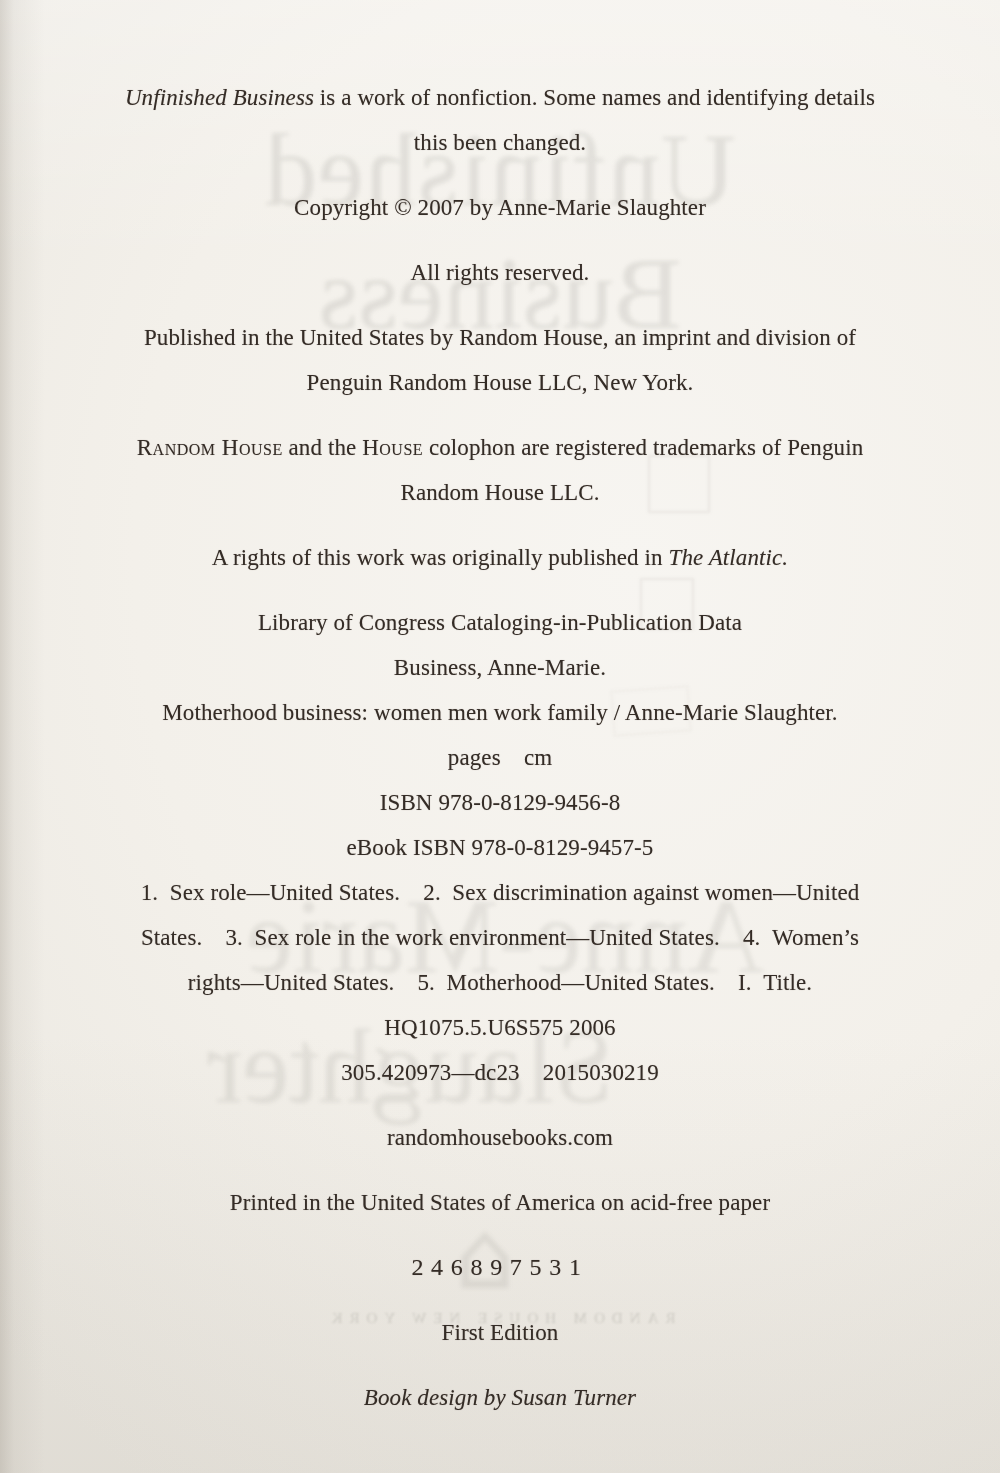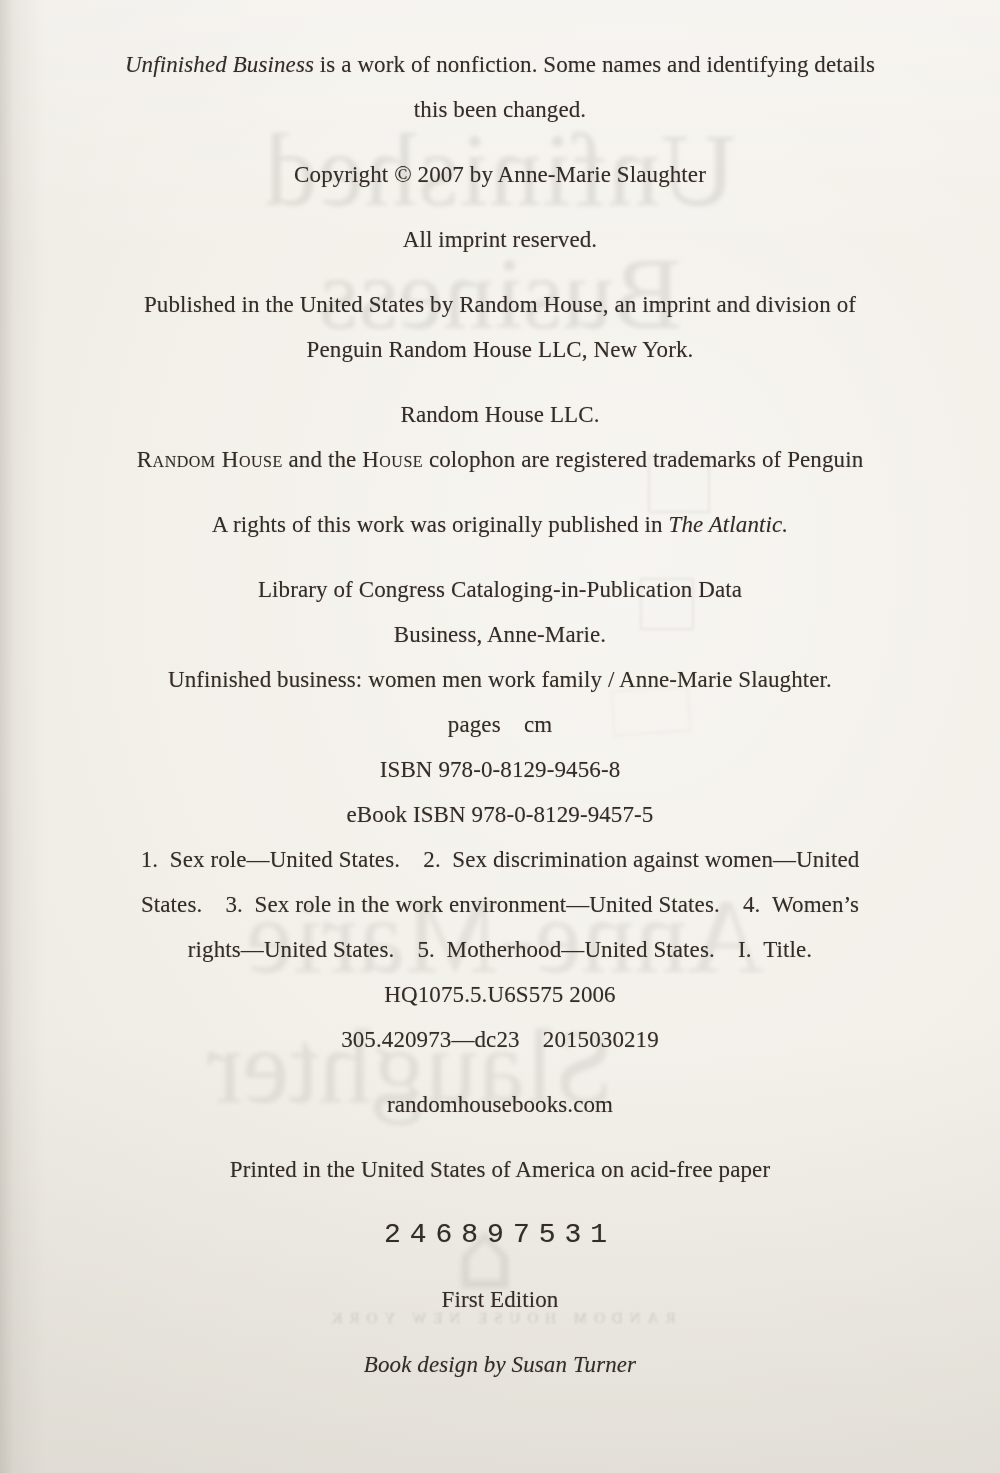--- a/index.html
+++ b/index.html
@@ -45,32 +45,32 @@
   }
   .ghost-mark.m1 { top: 455px; left: 648px; width: 58px; height: 54px; }
   .ghost-mark.m2 { top: 578px; left: 640px; width: 50px; height: 48px; }
   .ghost-mark.m3 { top: 688px; left: 612px; width: 74px; height: 42px; border-style: dotted; transform: rotate(-4deg); }
 
   
   .text-column {
     position: relative;
     width: 880px;
     margin: 0 auto;
-    padding-top: 42px;
+    padding-top: 75px;
     text-align: center;
     color: #342c26;
     font-size: 23px;
     letter-spacing: 0.1px;
     text-shadow: 0 0 1px rgba(72, 55, 46, 0.35);
   }
   .block + .block { margin-top: 20px; }
   .line { line-height: 45px; }
   .it { font-style: italic; }
   .sc { font-variant: small-caps; letter-spacing: 0.5px; }
-  .pl { letter-spacing: 0.32em; font-size: 28px; font-family: Liberation Mono, monospace; }
+  .pl { letter-spacing: 0.32em; font-size: 24px; }
 </style>
 </head>
 <body>
 
 <div class="ghost-layer">
   <div class="ghost ghost-title1">Unfinished</div>
   <div class="ghost ghost-title2">Business</div>
   <div class="ghost-mark m1"></div>
   <div class="ghost-mark m2"></div>
   <div class="ghost-mark m3"></div>
@@ -82,37 +82,37 @@
 
 <div class="text-column" id="text-column">
     <div class="block">
       <div class="line"><span class="it">Unfinished Business</span><span> is a work of nonfiction. Some names and identifying details</span></div>
       <div class="line"><span>this been changed.</span></div>
     </div>
     <div class="block">
       <div class="line"><span>Copyright © 2007 by Anne-Marie Slaughter</span></div>
     </div>
     <div class="block">
-      <div class="line"><span>All imprint reserved.</span></div>
+      <div class="line"><span>All rights reserved.</span></div>
     </div>
     <div class="block">
       <div class="line"><span>Published in the United States by Random House, an imprint and division of</span></div>
       <div class="line"><span>Penguin Random House LLC, New York.</span></div>
     </div>
     <div class="block">
+      <div class="line"><span class="sc">Random House</span><span> and the </span><span class="sc">House</span><span> colophon are registered trademarks of Penguin</span></div>
       <div class="line"><span>Random House LLC.</span></div>
-      <div class="line"><span class="sc">Random House</span><span> and the </span><span class="sc">House</span><span> colophon are registered trademarks of Penguin</span></div>
     </div>
     <div class="block">
       <div class="line"><span>A rights of this work was originally published in </span><span class="it">The Atlantic.</span></div>
     </div>
     <div class="block">
       <div class="line"><span>Library of Congress Cataloging-in-Publication Data</span></div>
       <div class="line"><span>Business, Anne-Marie.</span></div>
-      <div class="line"><span>Unfinished business: women men work family / Anne-Marie Slaughter.</span></div>
+      <div class="line"><span>Motherhood business: women men work family / Anne-Marie Slaughter.</span></div>
       <div class="line"><span>pages  cm</span></div>
       <div class="line"><span>ISBN 978-0-8129-9456-8</span></div>
       <div class="line"><span>eBook ISBN 978-0-8129-9457-5</span></div>
       <div class="line"><span>1. Sex role—United States.  2. Sex discrimination against women—United</span></div>
       <div class="line"><span>States.  3. Sex role in the work environment—United States.  4. Women’s</span></div>
       <div class="line"><span>rights—United States.  5. Motherhood—United States.  I. Title.</span></div>
       <div class="line"><span>HQ1075.5.U6S575 2006</span></div>
       <div class="line"><span>305.420973—dc23  2015030219</span></div>
     </div>
     <div class="block">

